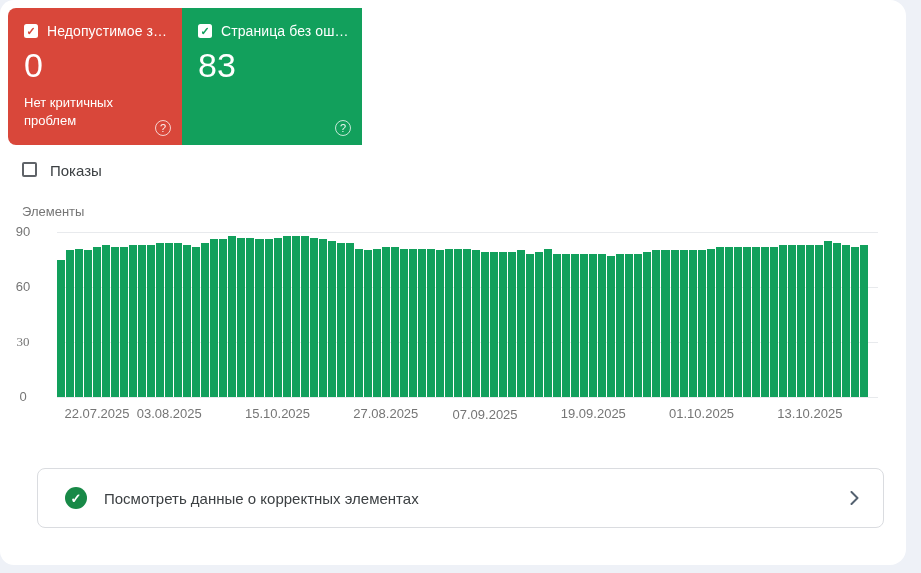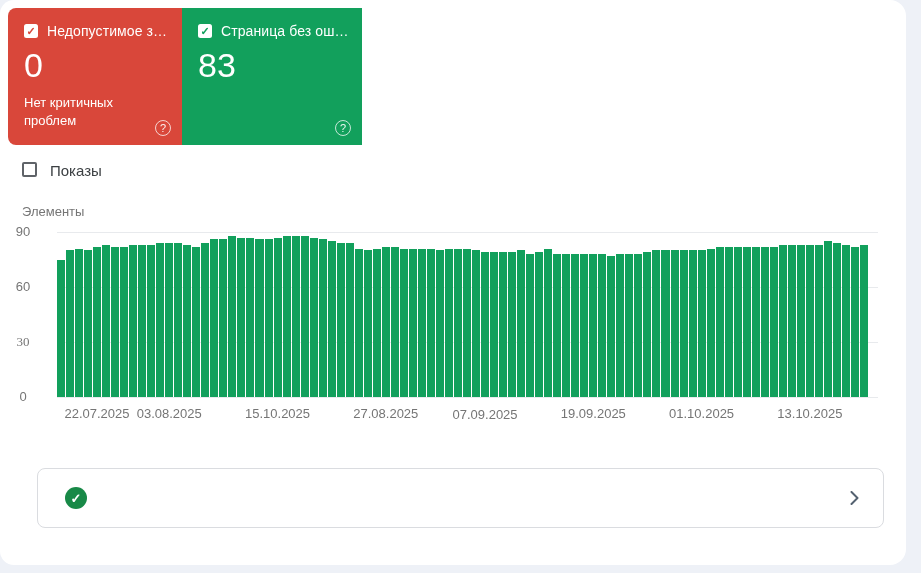--- a/index.html
+++ b/index.html
@@ -218,20 +218,21 @@
       <div class="x-tick" style="left: 485.056px; top: 390px; margin-top: 17px;">07.09.2025</div>
       <div class="x-tick" style="left: 593.322px; top: 406px;">19.09.2025</div>
       <div class="x-tick" style="left: 701.589px; top: 406px;">01.10.2025</div>
       <div class="x-tick" style="left: 809.856px; top: 406px;">13.10.2025</div>
     </div>
 
   <div class="footer-card">
     <span class="check-circle">
         <span>✓</span>
       </span>
+    <span class="footer-label">Посмотреть данные о корректных элементах</span>
     <span class="chevron">
       <svg width="9" height="14" viewBox="0 0 9 14">
           <path d="M1.5 1 L7.5 7 L1.5 13" fill="none" stroke="#546170" stroke-width="2" stroke-linecap="round" stroke-linejoin="round"></path>
         </svg>
     </span>
   </div>
 
 </div>
 
 </body></html>

